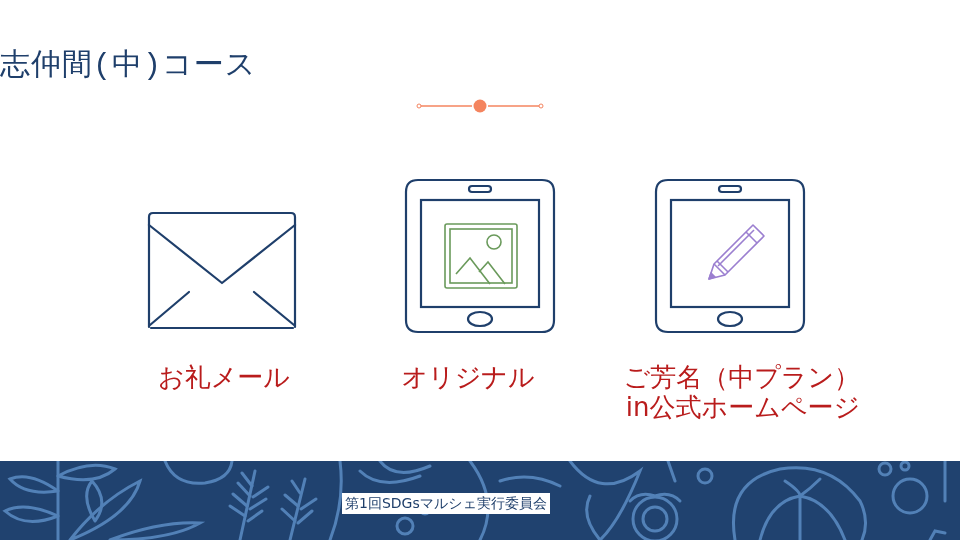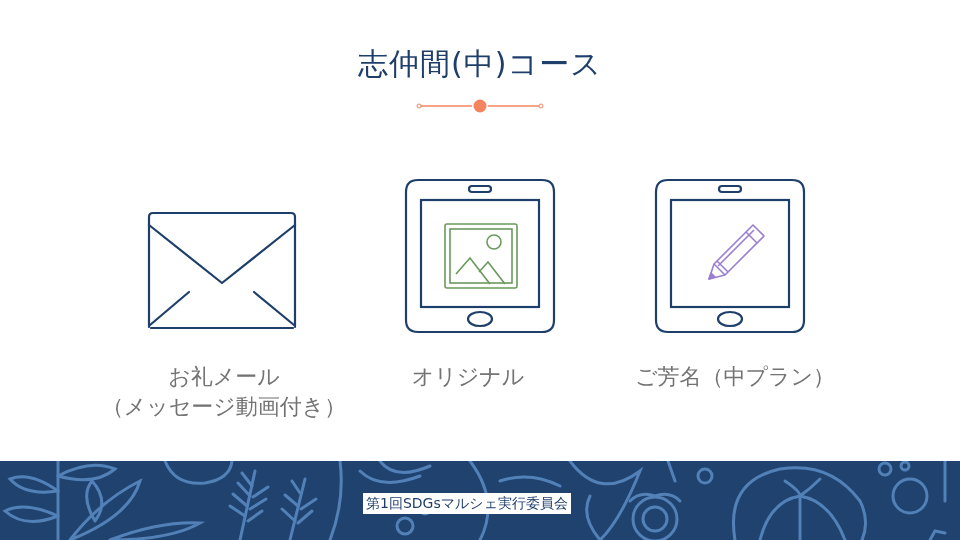--- a/index.html
+++ b/index.html
@@ -3,36 +3,36 @@
   <meta charset="utf-8">
   <style>
     html, body { margin: 0; padding: 0; }
     body {
       width: 960px; height: 540px; overflow: hidden; position: relative;
       background: #ffffff;
       font-family: "DejaVu Sans", "Liberation Sans", sans-serif;
       color: #1f3f6b;
     }
     .title {
-      position: absolute; left: 0; top: 44px; width: 960px; text-align: center;
-      font-size: 30px; color: #1f3f6b; letter-spacing: 1px;
+      position: absolute; left: 0; top: 44px; width: 960px; 
+      font-size: 30px; color: #1f3f6b; letter-spacing: 1px; font-family: Liberation Mono, monospace;
     }
     .divider { position: absolute; left: 414px; top: 98px; width: 132px; height: 16px; }
     .icon { position: absolute; }
     .caption {
-      position: absolute; text-align: center; font-size: 22px; line-height: 30px;
-      color: #737373; white-space: nowrap;
+      position: absolute; text-align: center; font-size: 26px; line-height: 30px;
+      color: #b91c1c; white-space: nowrap;
     }
     .footer {
       position: absolute; left: 0; top: 461px; width: 960px; height: 79px;
       background: #20426f; overflow: hidden;
     }
     .footer svg { position: absolute; left: 0; top: 0; }
     .footer-label {
-      position: absolute; left: 363px; top: 493px; height: 21px; padding: 0 3px;
+      position: absolute; left: 342px; top: 493px; height: 21px; padding: 0 3px;
       background: #ffffff; color: #1f3f6b; font-size: 14px; line-height: 21px;
       font-family: "DejaVu Sans", sans-serif; white-space: nowrap;
     }
   </style>
 </head>
 <body>
 
 <div class="title">志仲間(中)コース</div>
 
 <svg class="divider" viewBox="0 0 132 16" width="132" height="16">
@@ -81,29 +81,29 @@
     <line x1="60" y1="86" x2="71" y2="97"></line>
     <line x1="63" y1="83" x2="74" y2="94"></line>
     <line x1="92" y1="54" x2="103" y2="65"></line>
     <line x1="64" y1="88" x2="100" y2="52"></line>
     <path d="M55 101 L57 95 L61 99 Z" fill="#9b7fd0"></path>
   </g>
 </svg>
 
 <div class="caption" style="left:80px;top:362px;width:288px;">
   <div>お礼メール</div>
-  <div>（メッセージ動画付き）</div>
 </div>
 
 <div class="caption" style="left:368px;top:362px;width:200px;">
   <div>オリジナル</div>
 </div>
 
-<div class="caption" style="left:610px;top:362px;width:250px;">
+<div class="caption" style="left:610px;top:362px;width:250px;text-align:right;">
   <div>ご芳名（中プラン）</div>
+  <div>in公式ホームページ</div>
 </div>
 
 <div class="footer">
   <svg width="960" height="79" viewBox="0 0 960 79">
     <g fill="none" stroke="#5b8cc4" stroke-width="3" opacity="0.85" stroke-linecap="round">
 
       <path d="M58 79 L58 0"></path>
       <path d="M58 30 Q30 10 10 18 Q25 35 58 30"></path>
       <path d="M58 55 Q25 40 5 50 Q25 68 58 55"></path>
       <path d="M58 15 Q90 -2 115 8 Q95 25 58 15"></path>

